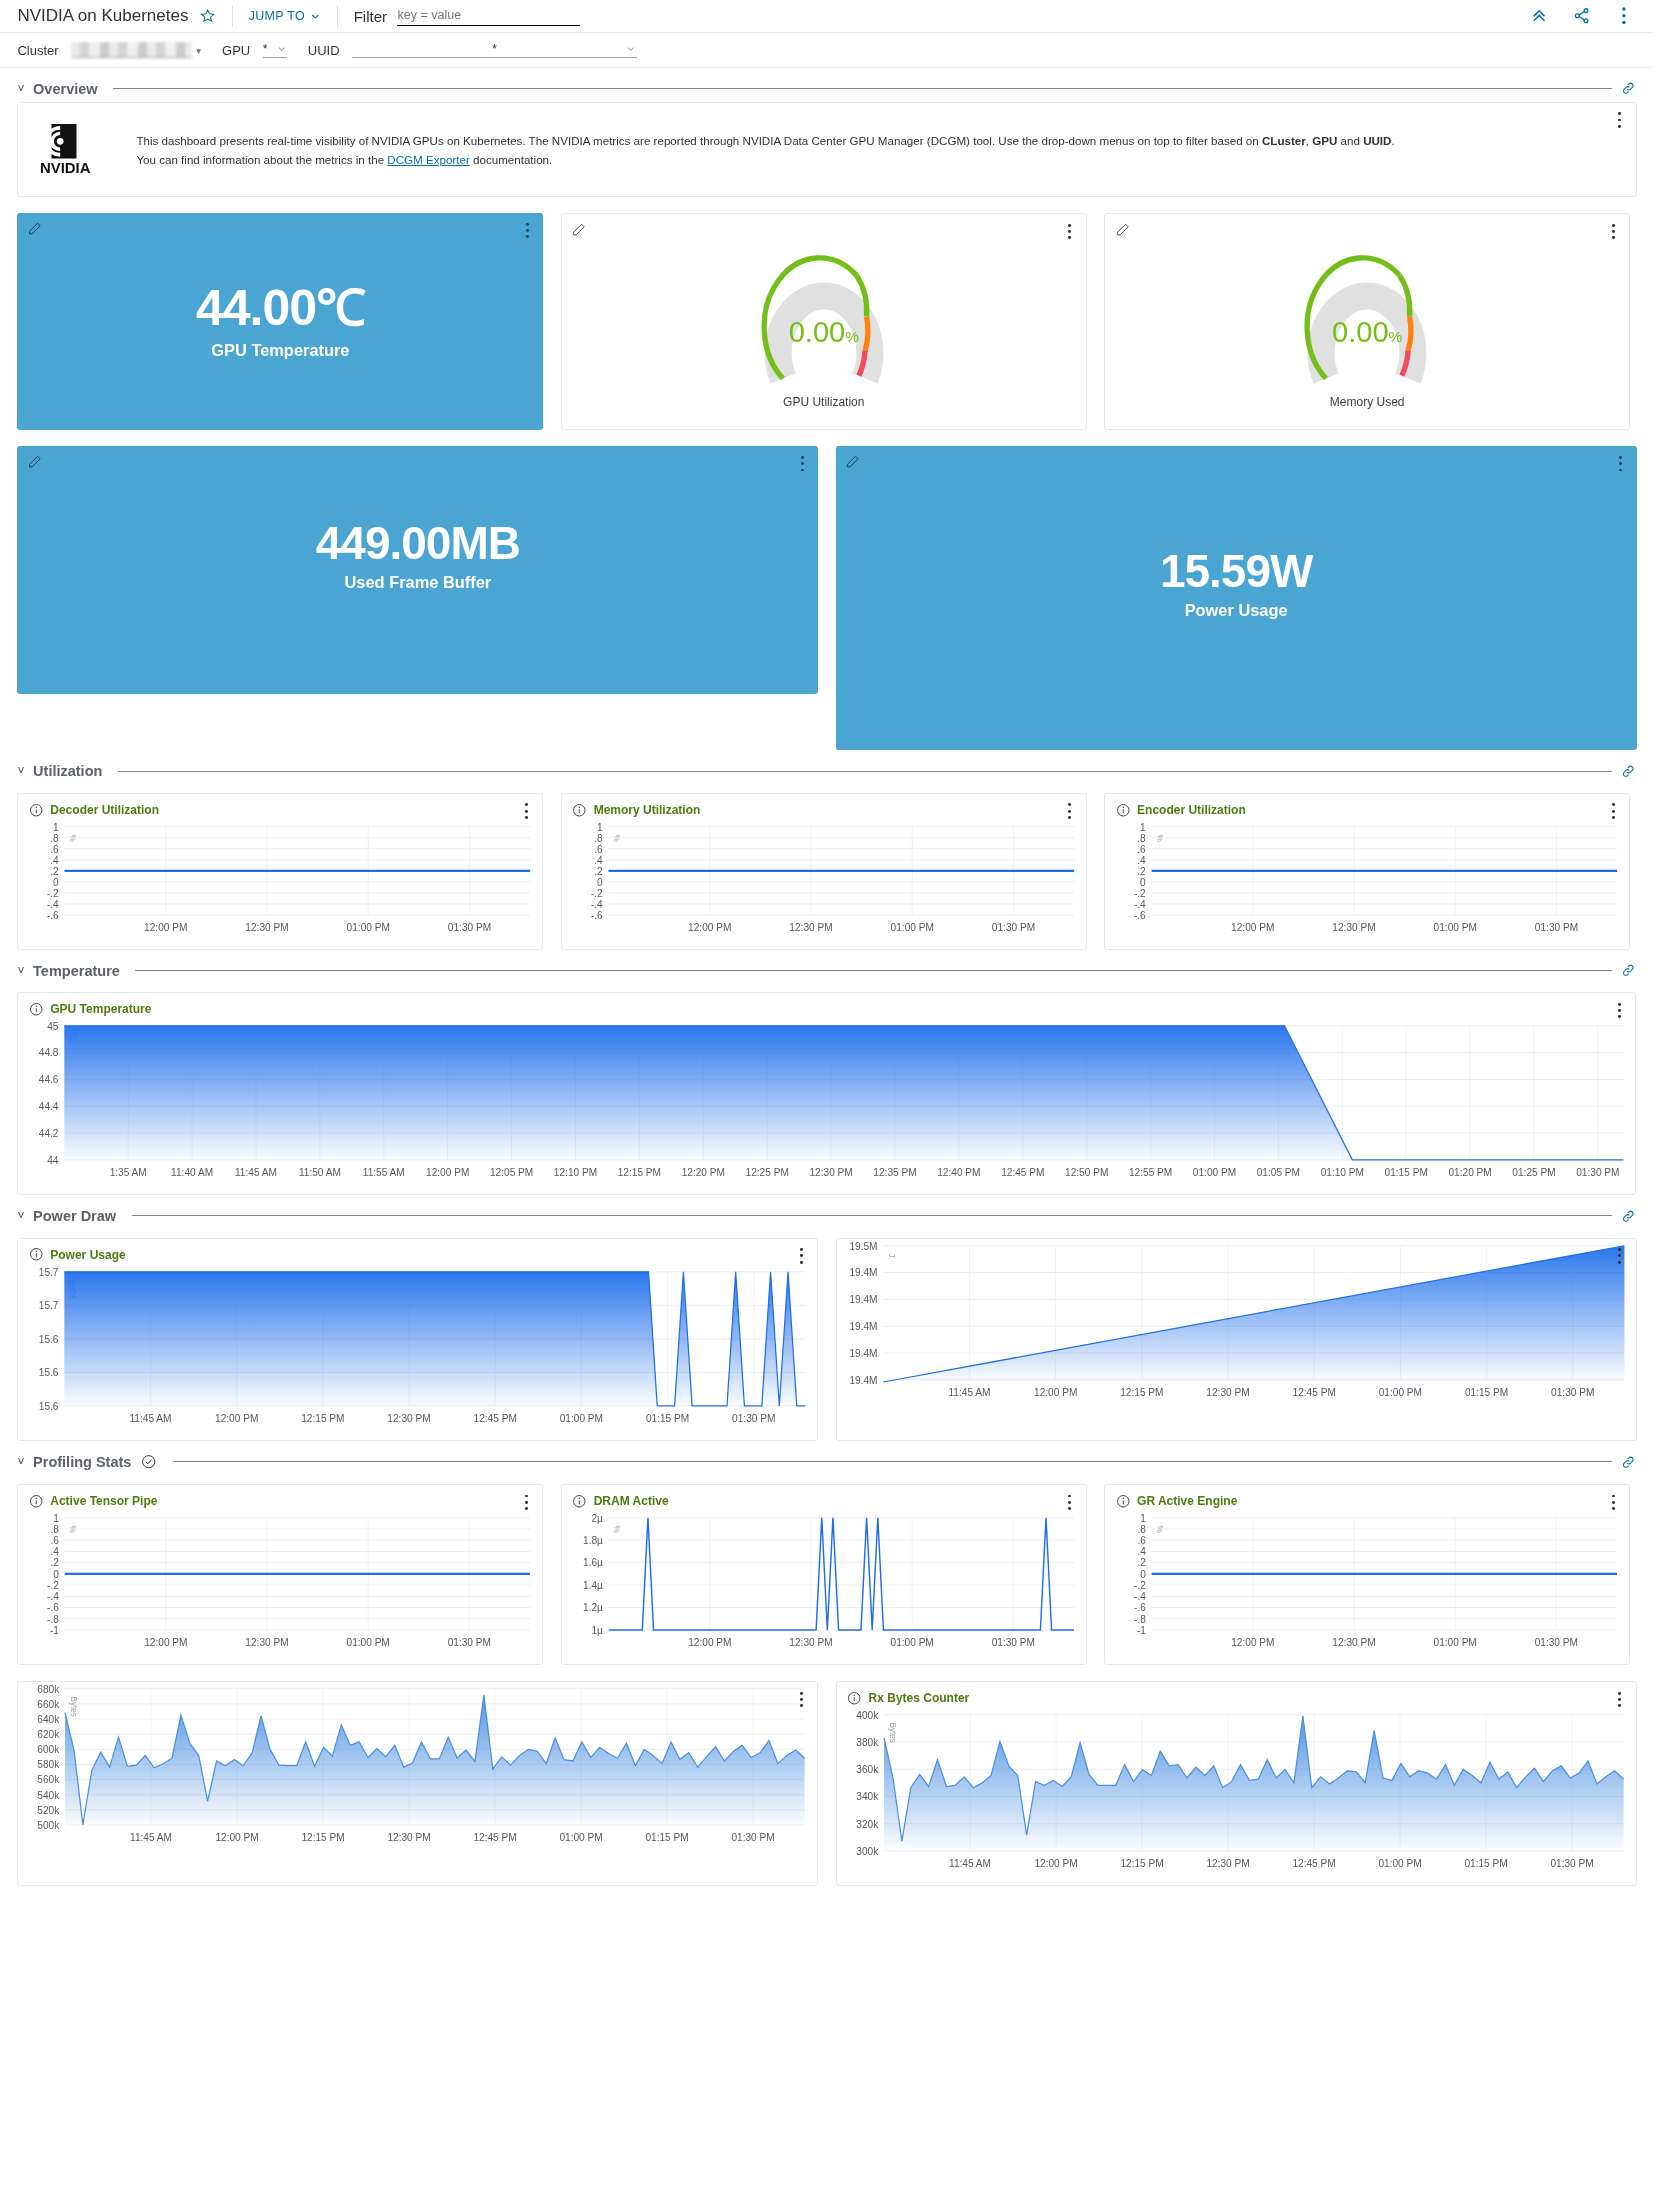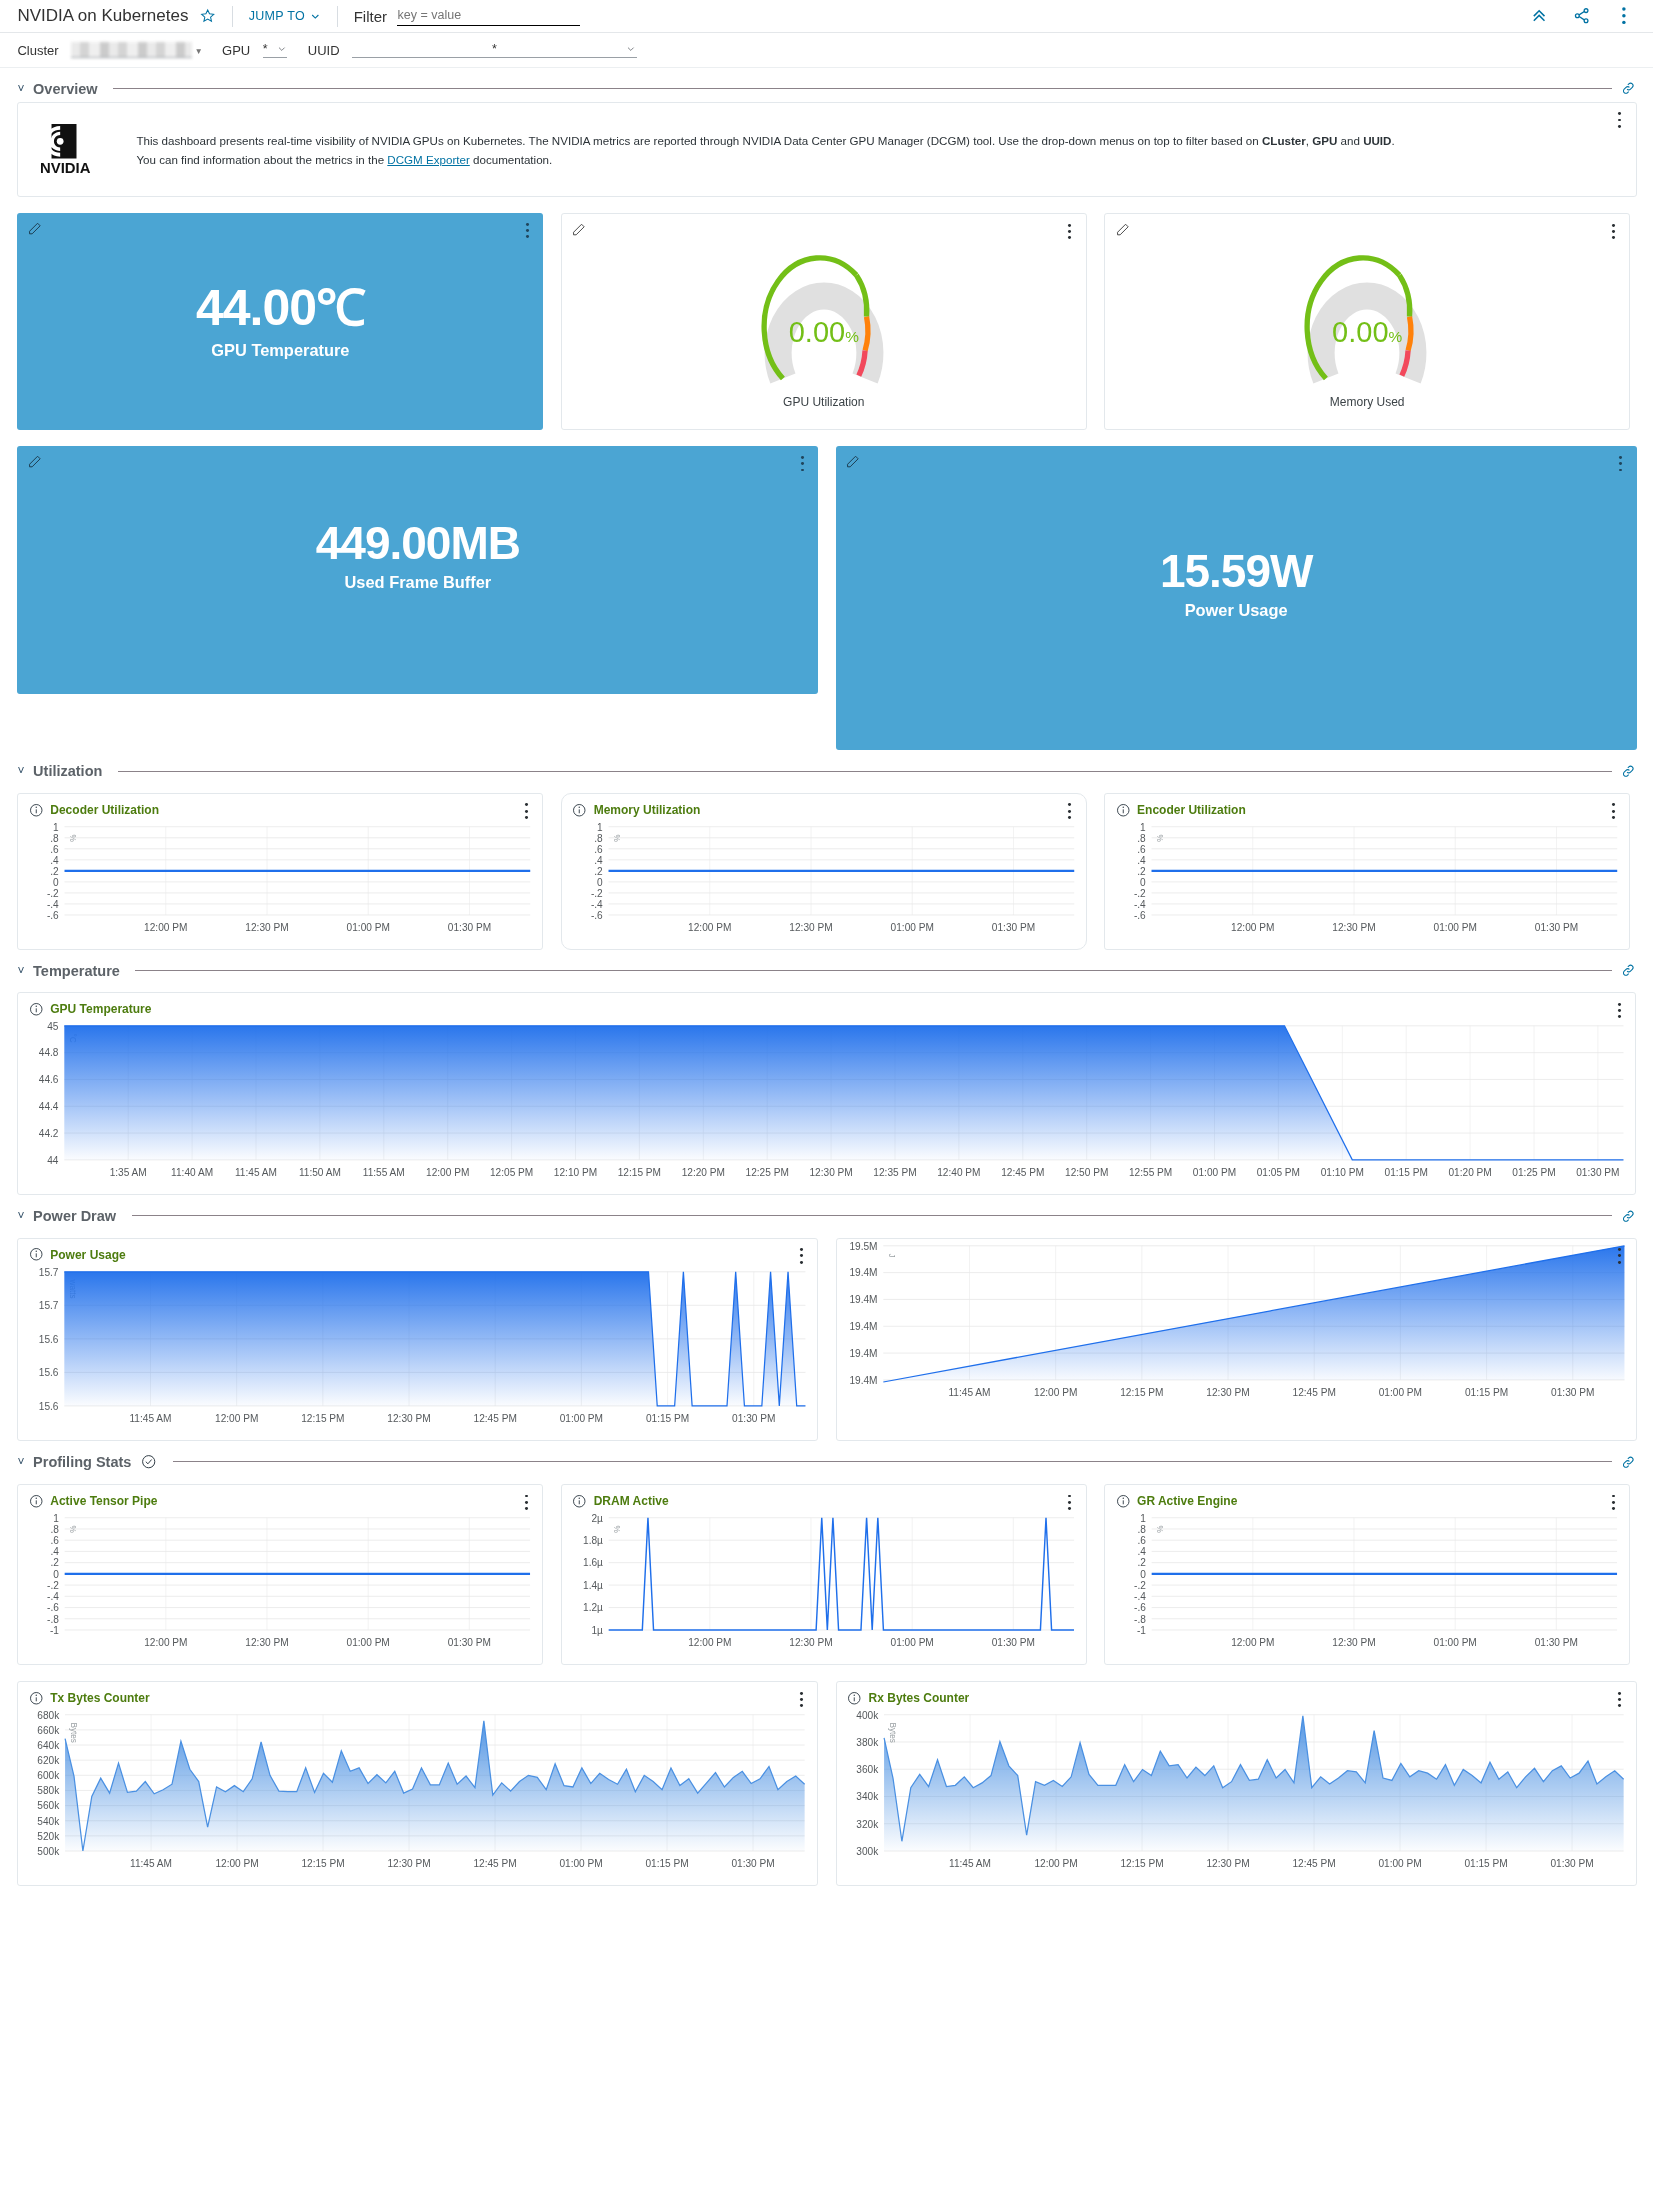--- a/index.html
+++ b/index.html
@@ -371,21 +371,21 @@
             <text x="306" y="231" text-anchor="middle" fill="#55595c" font-size="21" font-family="Liberation Sans, sans-serif">12:00 PM</text>
             <line x1="516" x2="516" y1="14" y2="197" stroke="#e8e8e8" stroke-width="1.2"></line>
             <text x="516" y="231" text-anchor="middle" fill="#55595c" font-size="21" font-family="Liberation Sans, sans-serif">12:30 PM</text>
             <line x1="726" x2="726" y1="14" y2="197" stroke="#e8e8e8" stroke-width="1.2"></line>
             <text x="726" y="231" text-anchor="middle" fill="#55595c" font-size="21" font-family="Liberation Sans, sans-serif">01:00 PM</text>
             <line x1="936.0000000000001" x2="936.0000000000001" y1="14" y2="197" stroke="#e8e8e8" stroke-width="1.2"></line>
             <text x="936.0000000000001" y="231" text-anchor="middle" fill="#55595c" font-size="21" font-family="Liberation Sans, sans-serif">01:30 PM</text>
             <line x1="96" x2="1062" y1="105.5" y2="105.5" stroke="#1f6feb" stroke-width="4.5"></line>
           </svg></div>
     </div>
-    <div class="panel chart-panel" style="width:526px;height:157px;border-radius:10px;">
+    <div class="panel chart-panel" style="width:526px;height:157px;">
       <span class="panel-kebab">
           <span class="kdot"></span>
           <span class="kdot"></span>
           <span class="kdot"></span>
         </span>
       <div class="panel-title-row">
         <svg class="info-icon" viewBox="0 0 24 24" fill="none" stroke="#2a3640" stroke-width="1.5">
             <circle cx="12" cy="12" r="9.5"></circle>
             <line x1="12" y1="10.5" x2="12" y2="17"></line>
             <circle cx="12" cy="7" r="1.1" fill="#2a3640" stroke="none"></circle>
@@ -850,28 +850,20 @@
           </svg></div>
     </div>
   </div>
   <div class="row" style="margin-top:16.4px;padding-bottom:19.3px;">
     <div class="panel chart-panel" style="width:801px;height:205px;">
       <span class="panel-kebab">
           <span class="kdot"></span>
           <span class="kdot"></span>
           <span class="kdot"></span>
         </span>
-      <div class="panel-title-row">
-        <svg class="info-icon" viewBox="0 0 24 24" fill="none" stroke="#2a3640" stroke-width="1.5">
-            <circle cx="12" cy="12" r="9.5"></circle>
-            <line x1="12" y1="10.5" x2="12" y2="17"></line>
-            <circle cx="12" cy="7" r="1.1" fill="#2a3640" stroke="none"></circle>
-          </svg>
-        <span class="panel-title">Tx Bytes Counter</span>
-      </div>
       <div><svg width="800" height="169" viewBox="0 0 1658 351">
             <line x1="96" x2="1632" y1="14" y2="14" stroke="#e2e2e2" stroke-width="1.4"></line>
             <text x="84" y="22" text-anchor="end" fill="#55595c" font-size="21" font-family="Liberation Sans, sans-serif">680k</text>
             <line x1="96" x2="1632" y1="45.44444444444444" y2="45.44444444444444" stroke="#e2e2e2" stroke-width="1.4"></line>
             <text x="84" y="53.44444444444444" text-anchor="end" fill="#55595c" font-size="21" font-family="Liberation Sans, sans-serif">660k</text>
             <line x1="96" x2="1632" y1="76.88888888888889" y2="76.88888888888889" stroke="#e2e2e2" stroke-width="1.4"></line>
             <text x="84" y="84.88888888888889" text-anchor="end" fill="#55595c" font-size="21" font-family="Liberation Sans, sans-serif">640k</text>
             <line x1="96" x2="1632" y1="108.33333333333333" y2="108.33333333333333" stroke="#e2e2e2" stroke-width="1.4"></line>
             <text x="84" y="116.33333333333333" text-anchor="end" fill="#55595c" font-size="21" font-family="Liberation Sans, sans-serif">620k</text>
             <line x1="96" x2="1632" y1="139.77777777777777" y2="139.77777777777777" stroke="#e2e2e2" stroke-width="1.4"></line>

